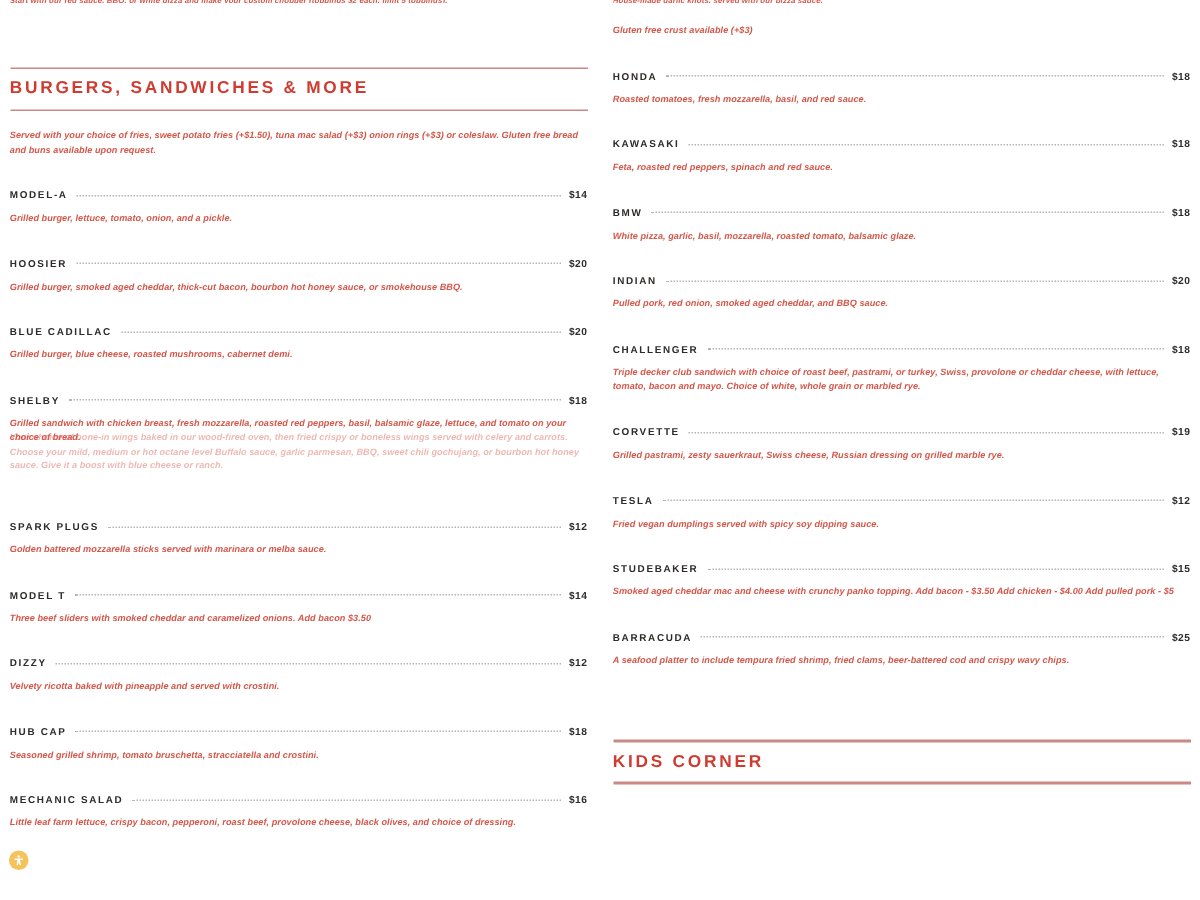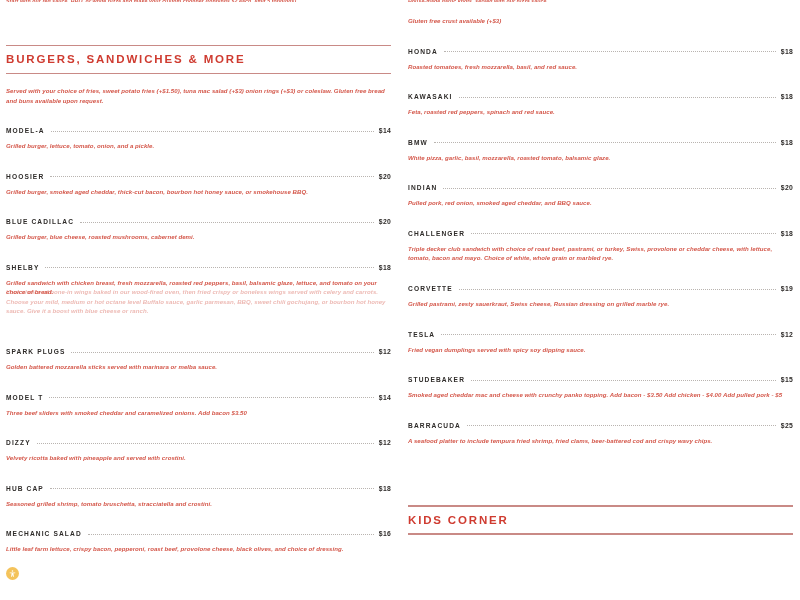--- a/index.html
+++ b/index.html
@@ -24,20 +24,21 @@
     padding: 0 6px;
   }
 
   .columns {
     display: flex;
     flex-direction: row;
     gap: 17px;
     width: 100%;
     height: 100%;
     box-sizing: border-box;
+    justify-content: center;
   }
 
   .column {
     width: 385px;
     flex: 0 0 385px;
     position: relative;
   }
 
   
   .clipped-top {
@@ -49,21 +50,21 @@
     letter-spacing: 0.02em;
     margin: 0;
     height: 4px;
     overflow: hidden;
     position: relative;
     top: -2px;
   }
 
   
   .section-header {
-    margin-top: 60px;
+    margin-top: 48px;
   }
   .section-header.first { margin-top: 41px; }
 
   .rule {
     height: 1.4px;
     background: #c98a86;
     width: 100%;
   }
   .rule.thin { height: 1.2px; }
 

